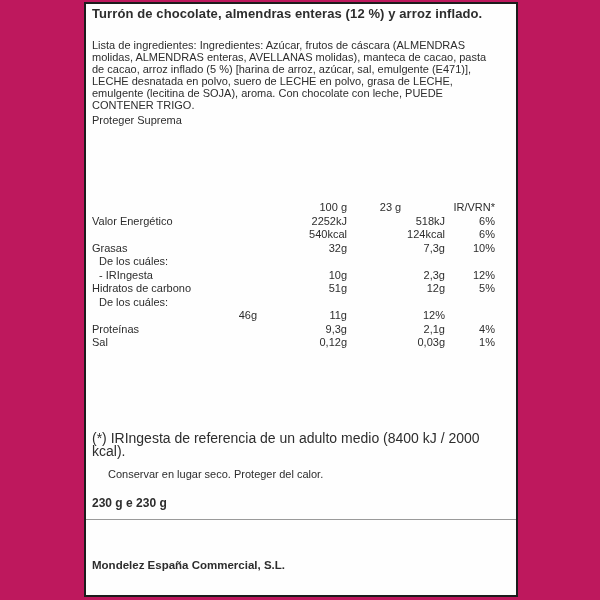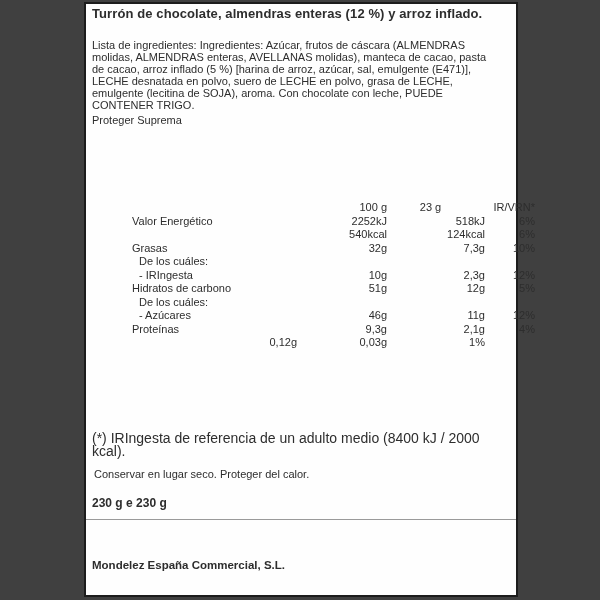--- a/index.html
+++ b/index.html
@@ -8,21 +8,21 @@
     background: #ffffff;
     width: 600px;
     height: 600px;
     font-family: "Liberation Sans", "DejaVu Sans", sans-serif;
     color: #2d2d2d;
   }
   .canvas {
     position: relative;
     width: 600px;
     height: 600px;
-    background: #404040;
+    background: #be185d;
     overflow: hidden;
   }
   .label-box {
     position: absolute;
     left: 84px;
     top: 2px;
     width: 430px;
     height: 591px;
     border: 2px solid #1c1c1c;
     background: #fefefe;
@@ -51,21 +51,20 @@
     left: 6px;
     font-size: 11px;
     line-height: 13px;
   }
   .ntable {
     position: absolute;
     top: 197px;
     left: 6px;
     width: 403px;
     font-size: 11px;
-    margin-left: 40px;
   }
   .nrow {
     display: grid;
     grid-template-columns: 165px 90px 98px 50px;
     height: 13.5px;
     line-height: 13.5px;
     white-space: nowrap;
   }
   .nrow .num { text-align: right; }
   .nrow.ind .lab { padding-left: 7px; }
@@ -74,21 +73,21 @@
     position: absolute;
     top: 428px;
     left: 6px;
     width: 410px;
     font-size: 14px;
     line-height: 13px;
   }
   .storage {
     position: absolute;
     top: 464px;
-    left: 8px;
+    left: 22px;
     width: 410px;
     font-size: 11px;
     line-height: 13px;
   }
   .net-weight {
     position: absolute;
     top: 492px;
     left: 6px;
     font-size: 12px;
     font-weight: bold;
@@ -179,35 +178,35 @@
       </div>
 
       <div class="nrow ind">
         <div class="lab">De los cuáles:</div>
         <div class="num"></div>
         <div class="num"></div>
         <div class="num"></div>
       </div>
 
       <div class="nrow ind">
-        <div class="lab">- Azúcares</div>
         <div class="num">46g</div>
         <div class="num">11g</div>
         <div class="num">12%</div>
       </div>
 
 
       <div class="nrow">
         <div class="lab">Proteínas</div>
         <div class="num">9,3g</div>
         <div class="num">2,1g</div>
         <div class="num">4%</div>
       </div>
 
       <div class="nrow">
+        <div class="lab">Sal</div>
         <div class="num">0,12g</div>
         <div class="num">0,03g</div>
         <div class="num">1%</div>
       </div>
     </div>
 
     <div class="footnote">(*) IRIngesta de referencia de un adulto medio (8400 kJ / 2000 kcal).</div>
 
     <div class="storage">Conservar en lugar seco. Proteger del calor.</div>
 

